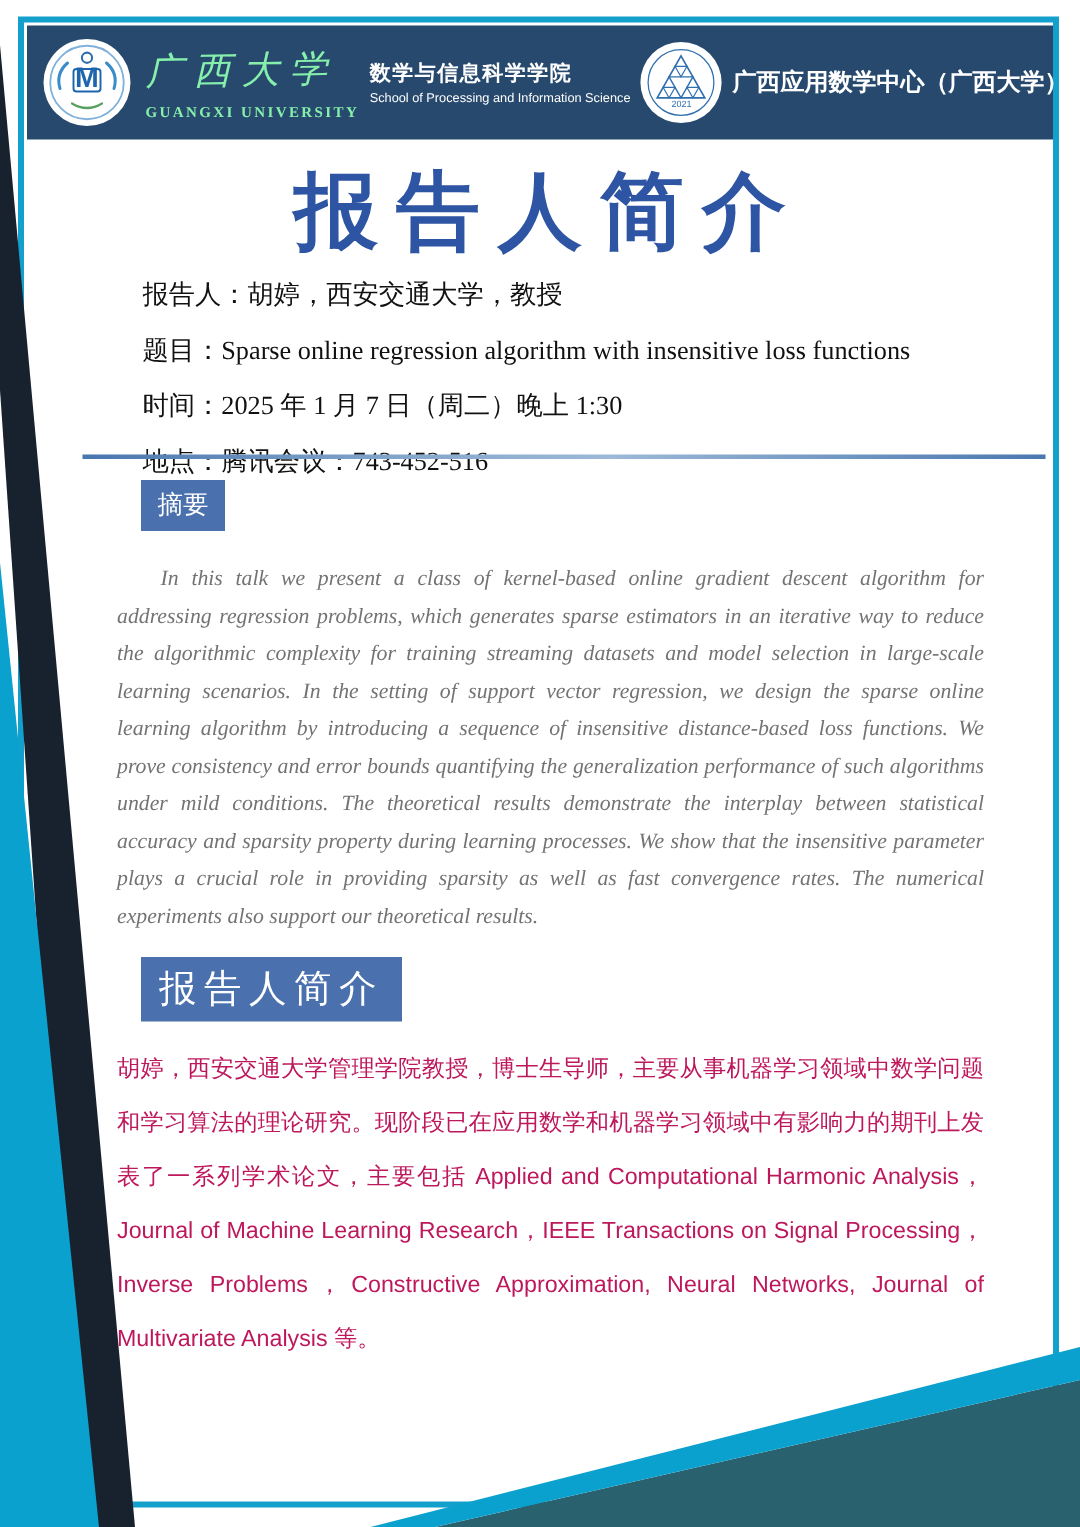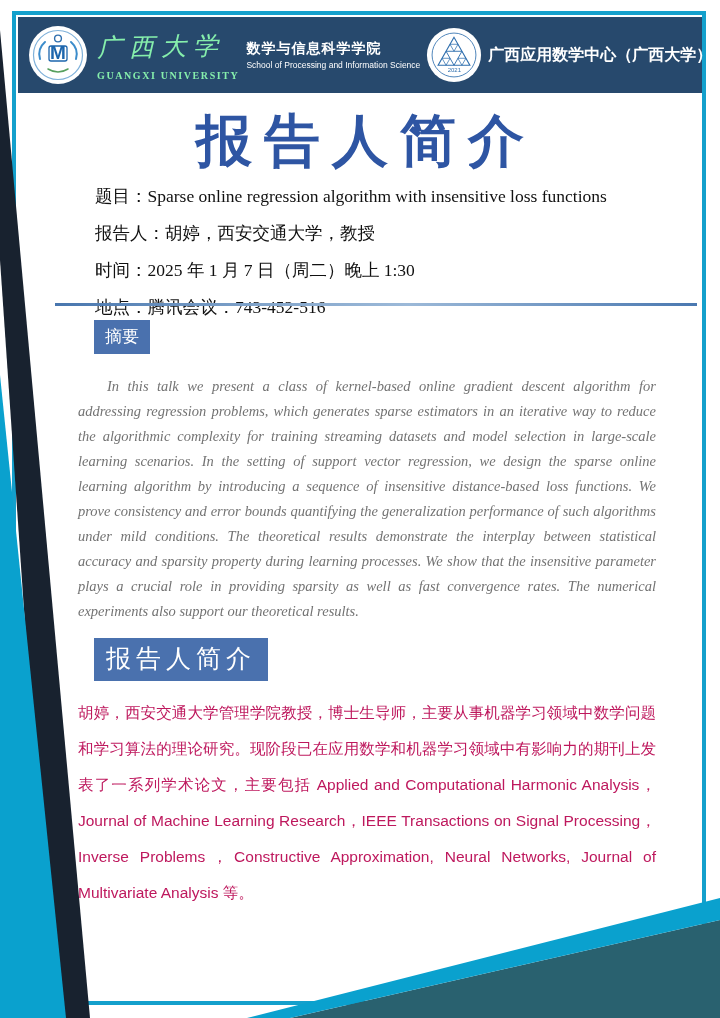--- a/index.html
+++ b/index.html
@@ -109,22 +109,22 @@
       </svg>
       <span class="logo-year">2021</span>
     </div>
 
     <div class="center-name">广西应用数学中心（广西大学）</div>
   </header>
 
   <h1 class="title">报告人简介</h1>
 
   <div class="info">
+    <div class="info-row">报告人：胡婷，西安交通大学，教授</div>
     <div class="info-row">题目：Sparse online regression algorithm with insensitive loss functions</div>
-    <div class="info-row">报告人：胡婷，西安交通大学，教授</div>
     <div class="info-row">时间：2025 年 1 月 7 日（周二）晚上 1:30</div>
     <div class="info-row">地点：腾讯会议：743-452-516</div>
   </div>
 
   <div class="divider"></div>
 
   <div class="content">
     <span class="badge abstract-badge">摘要</span>
     <p class="abstract">In this talk we present a class of kernel-based online gradient descent algorithm for addressing regression problems, which generates sparse estimators in an iterative way to reduce the algorithmic complexity for training streaming datasets and model selection in large-scale learning scenarios. In the setting of support vector regression, we design the sparse online learning algorithm by introducing a sequence of insensitive distance-based loss functions. We prove consistency and error bounds quantifying the generalization performance of such algorithms under mild conditions. The theoretical results demonstrate the interplay between statistical accuracy and sparsity property during learning processes. We show that the insensitive parameter plays a crucial role in providing sparsity as well as fast convergence rates. The numerical experiments also support our theoretical results.</p>
 

